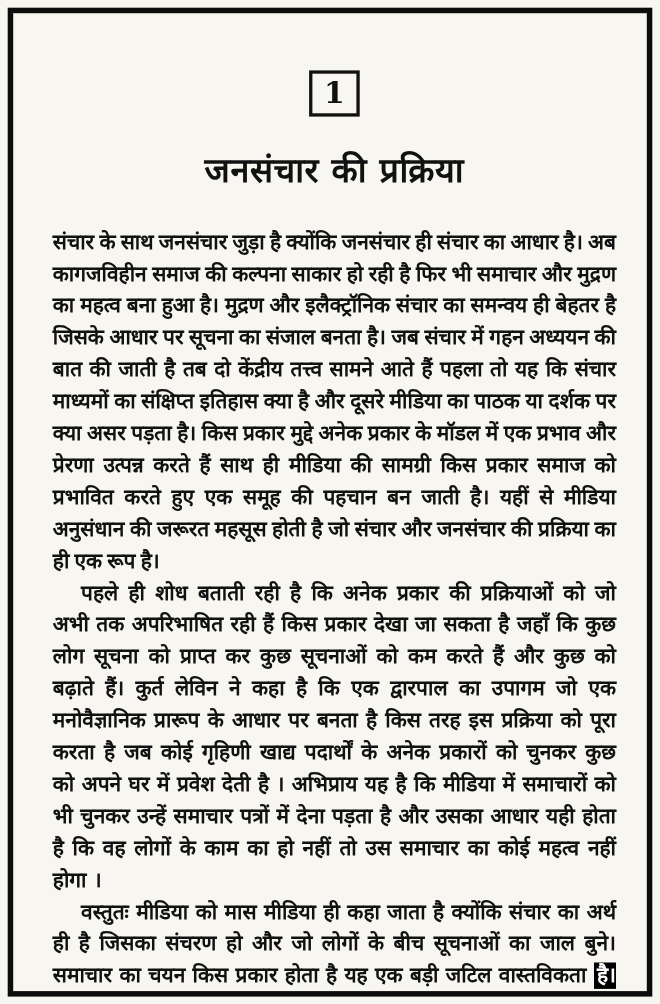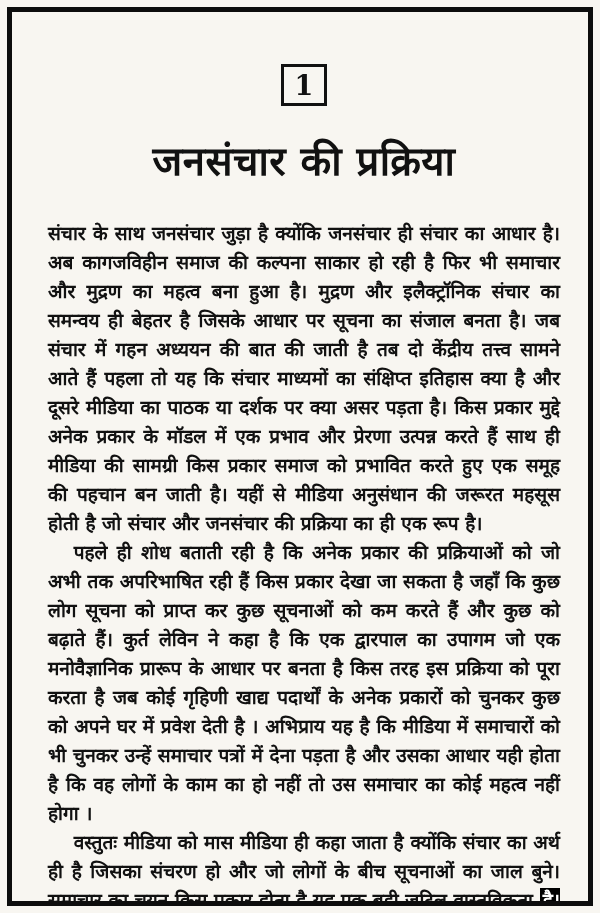--- a/index.html
+++ b/index.html
@@ -34,38 +34,39 @@
     align-items: center;
     justify-content: center;
     font-family: "DejaVu Serif", serif;
     font-size: 27px;
     font-weight: bold;
     background: #f8f6f1;
     box-sizing: border-box;
   }
   .title {
     text-align: center;
-    font-size: 40px;
+    font-size: 31px;
     font-weight: bold;
     margin: 26px 0 0 0;
     letter-spacing: 0.5px;
   }
   .body-text {
     margin-top: 32px;
     font-size: 19px;
     line-height: 29px;
     font-weight: 600;
     text-align: justify;
   }
   .para {
     margin: 0;
     text-indent: 1.35em;
   }
   .para.first {
     text-indent: 0;
+    font-family: Liberation Serif, serif;
   }
   .highlight {
     background: #000000;
     color: #ffffff;
     padding: 1px 3px;
   }
 </style>
 </head>
 <body>
 

